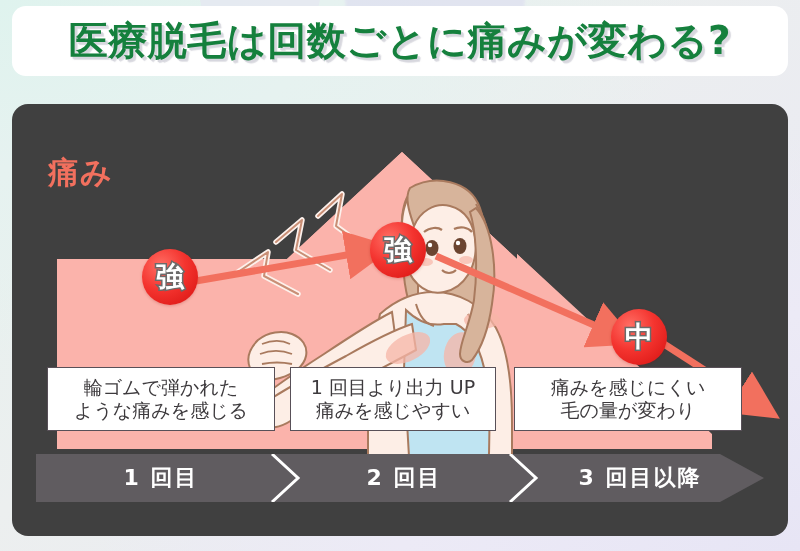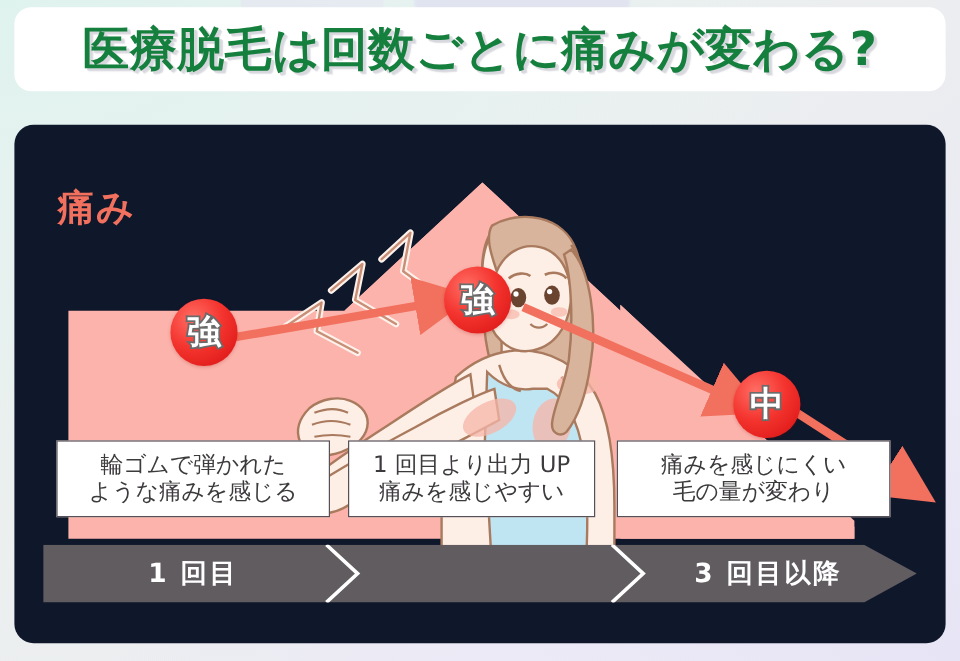--- a/index.html
+++ b/index.html
@@ -30,21 +30,21 @@
   }
   #title-text{
     font-size:39px;font-weight:700;color:#15803d;
     letter-spacing:.5px;white-space:nowrap;
     text-shadow:2px 2px 0 #d7d7de, 3px 3px 1px rgba(190,190,200,.55);
   }
 
   
   #panel{
     position:absolute;left:12px;top:104px;width:776px;height:432px;
-    background:#0f172a;border-radius:16px;overflow:hidden;
+    background:#404040;border-radius:16px;overflow:hidden;
   }
 
   
   #mountain{position:absolute;left:0;top:0;width:776px;height:432px;}
 
   
   #pain-label{
     position:absolute;left:36px;top:48px;
     font-size:31px;font-weight:700;color:#f2705e;
     letter-spacing:1px;
@@ -236,16 +236,17 @@
     <div class="ln">毛の量が変わり</div>
   </div>
 
   <div id="stepbar">
     <svg viewBox="0 0 728 48" preserveAspectRatio="none" style="position:absolute;left:0;top:0;width:728px;height:48px;">
       <path d="M0,0 L684,0 L728,24 L684,48 L0,48 Z" fill="#605c60"></path>
       <path d="M236,0 L262,24 L236,48" fill="none" stroke="#ffffff" stroke-width="3"></path>
       <path d="M474,0 L500,24 L474,48" fill="none" stroke="#ffffff" stroke-width="3"></path>
     </svg>
     <div class="step-label" id="step-1">1 回目</div>
+    <div class="step-label" id="step-2">2 回目</div>
     <div class="step-label" id="step-3">3 回目以降</div>
   </div>
 
 </div>
 
 </body></html>

